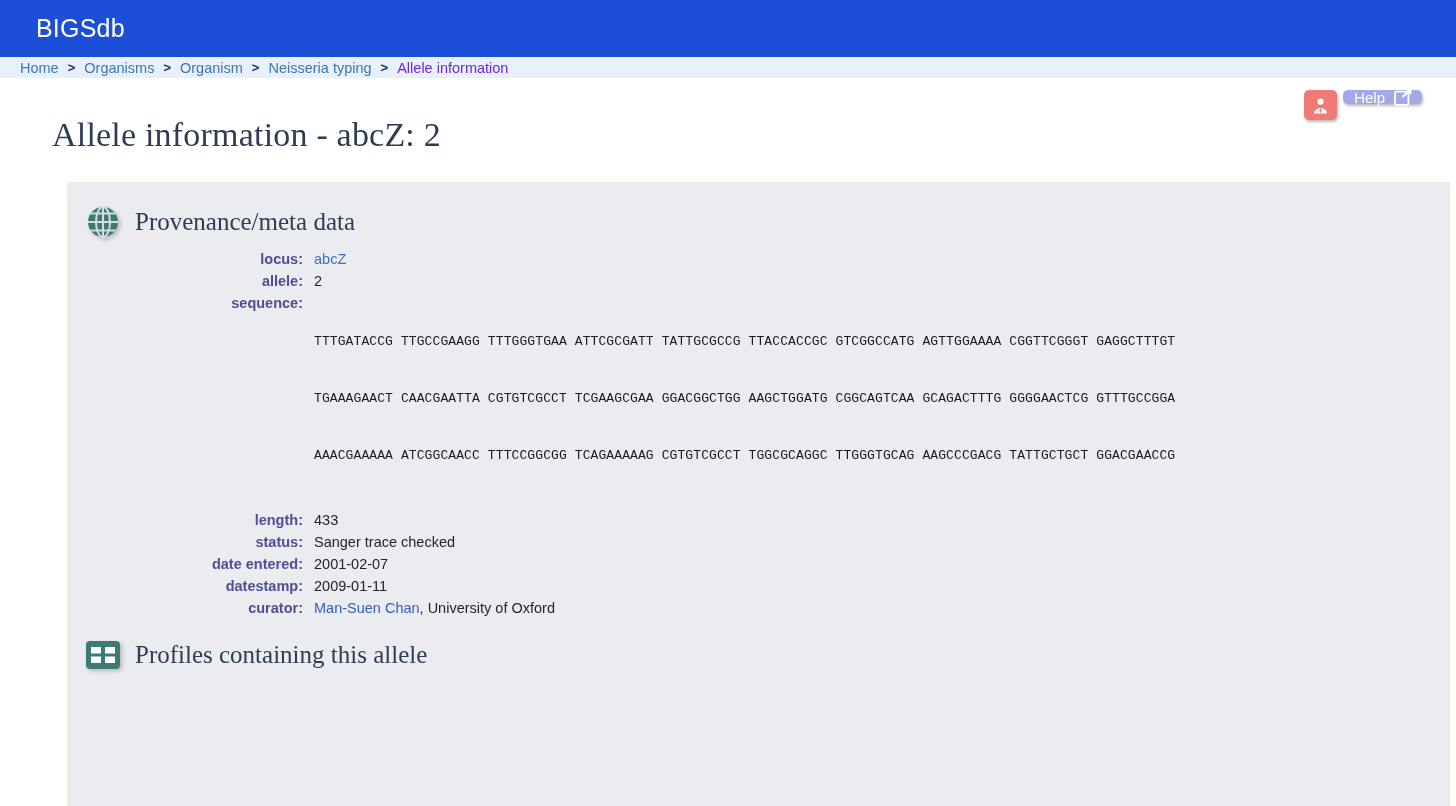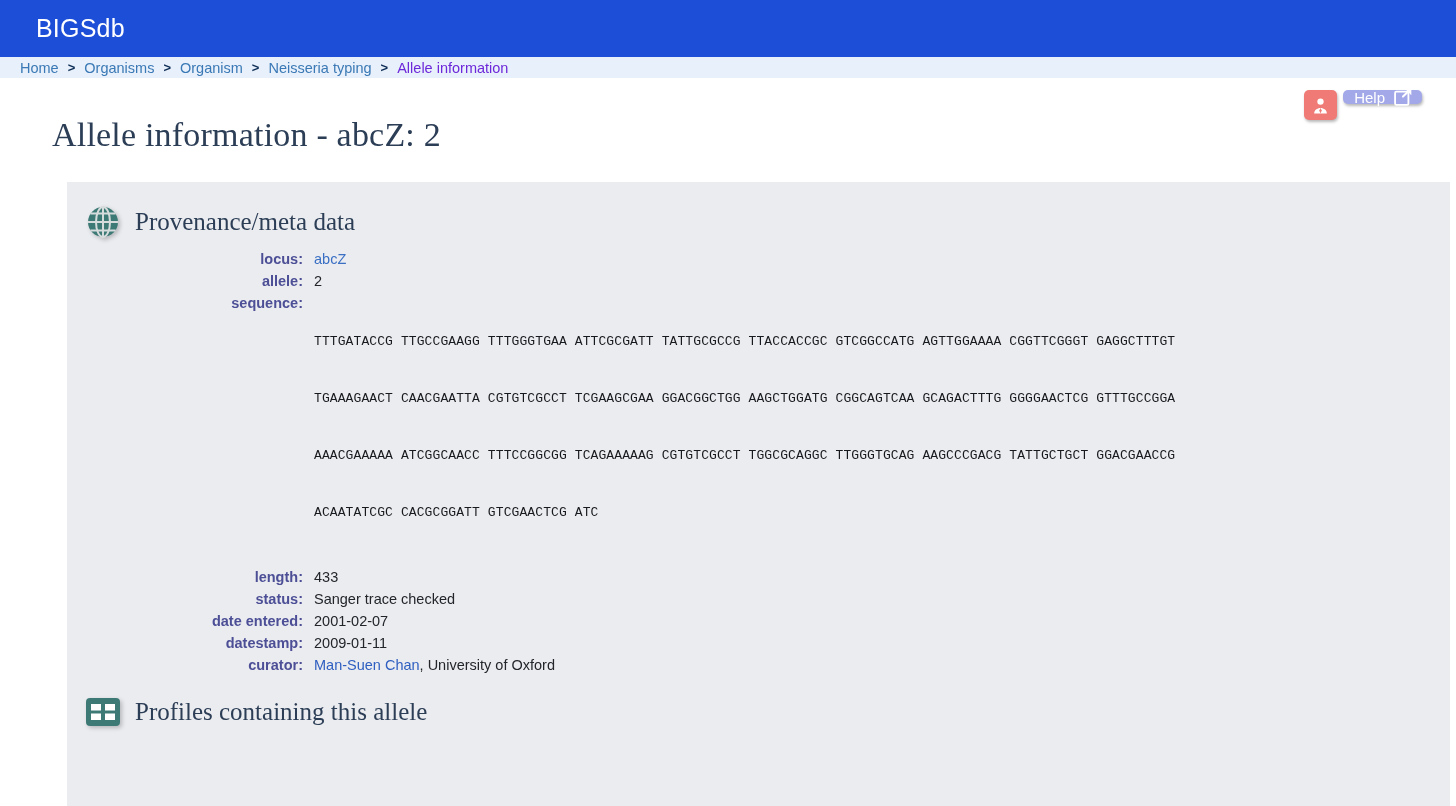--- a/index.html
+++ b/index.html
@@ -213,21 +213,20 @@
       <div class="field-label">allele:</div>
       <div class="field-value">2</div>
     </div>
 
     <div class="field-row" style="margin-bottom:8px;">
       <div class="field-label">sequence:</div>
       <div id="sequence-block">
         <div>TTTGATACCG TTGCCGAAGG TTTGGGTGAA ATTCGCGATT TATTGCGCCG TTACCACCGC GTCGGCCATG AGTTGGAAAA CGGTTCGGGT GAGGCTTTGT</div>
         <div>TGAAAGAACT CAACGAATTA CGTGTCGCCT TCGAAGCGAA GGACGGCTGG AAGCTGGATG CGGCAGTCAA GCAGACTTTG GGGGAACTCG GTTTGCCGGA</div>
         <div>AAACGAAAAA ATCGGCAACC TTTCCGGCGG TCAGAAAAAG CGTGTCGCCT TGGCGCAGGC TTGGGTGCAG AAGCCCGACG TATTGCTGCT GGACGAACCG</div>
-        <div>ACAATATCGC CACGCGGATT GTCGAACTCG ATC</div>
       </div>
     </div>
 
     <div class="field-row">
       <div class="field-label">length:</div>
       <div class="field-value">433</div>
     </div>
 
     <div class="field-row">
       <div class="field-label">status:</div>

